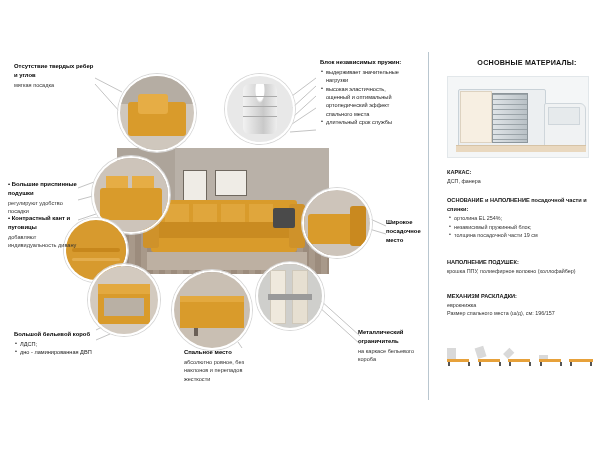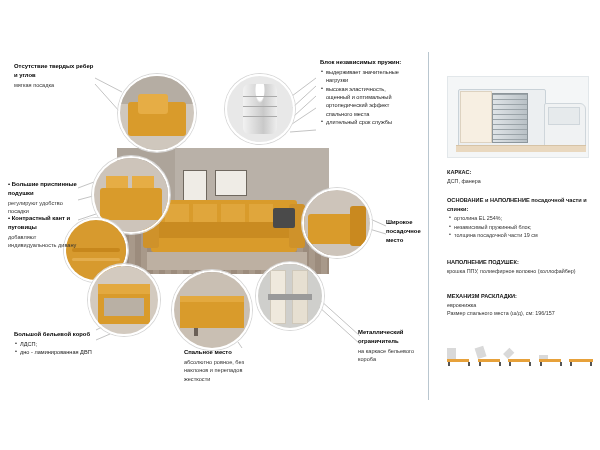--- a/index.html
+++ b/index.html
@@ -321,20 +321,21 @@
     <span class="sub">абсолютно ровное, без наклонов и перепадов жесткости</span>
   </div>
 
   <div class="callout" style="left:358px;top:328px;width:68px;">
     <span class="hd">Металлический ограничитель</span>
     <span class="sub">на каркасе бельевого короба</span>
   </div>
 
   <div class="vdivider"></div>
 
+  <div class="right-title">ОСНОВНЫЕ МАТЕРИАЛЫ:</div>
 
   <div class="right-img">
     <div class="ri-body"></div>
     <div class="ri-foam"></div>
     <div class="ri-spring"></div>
     <div class="ri-sofa"></div>
     <div class="ri-cush"></div>
     <div class="ri-base"></div>
   </div>
 

